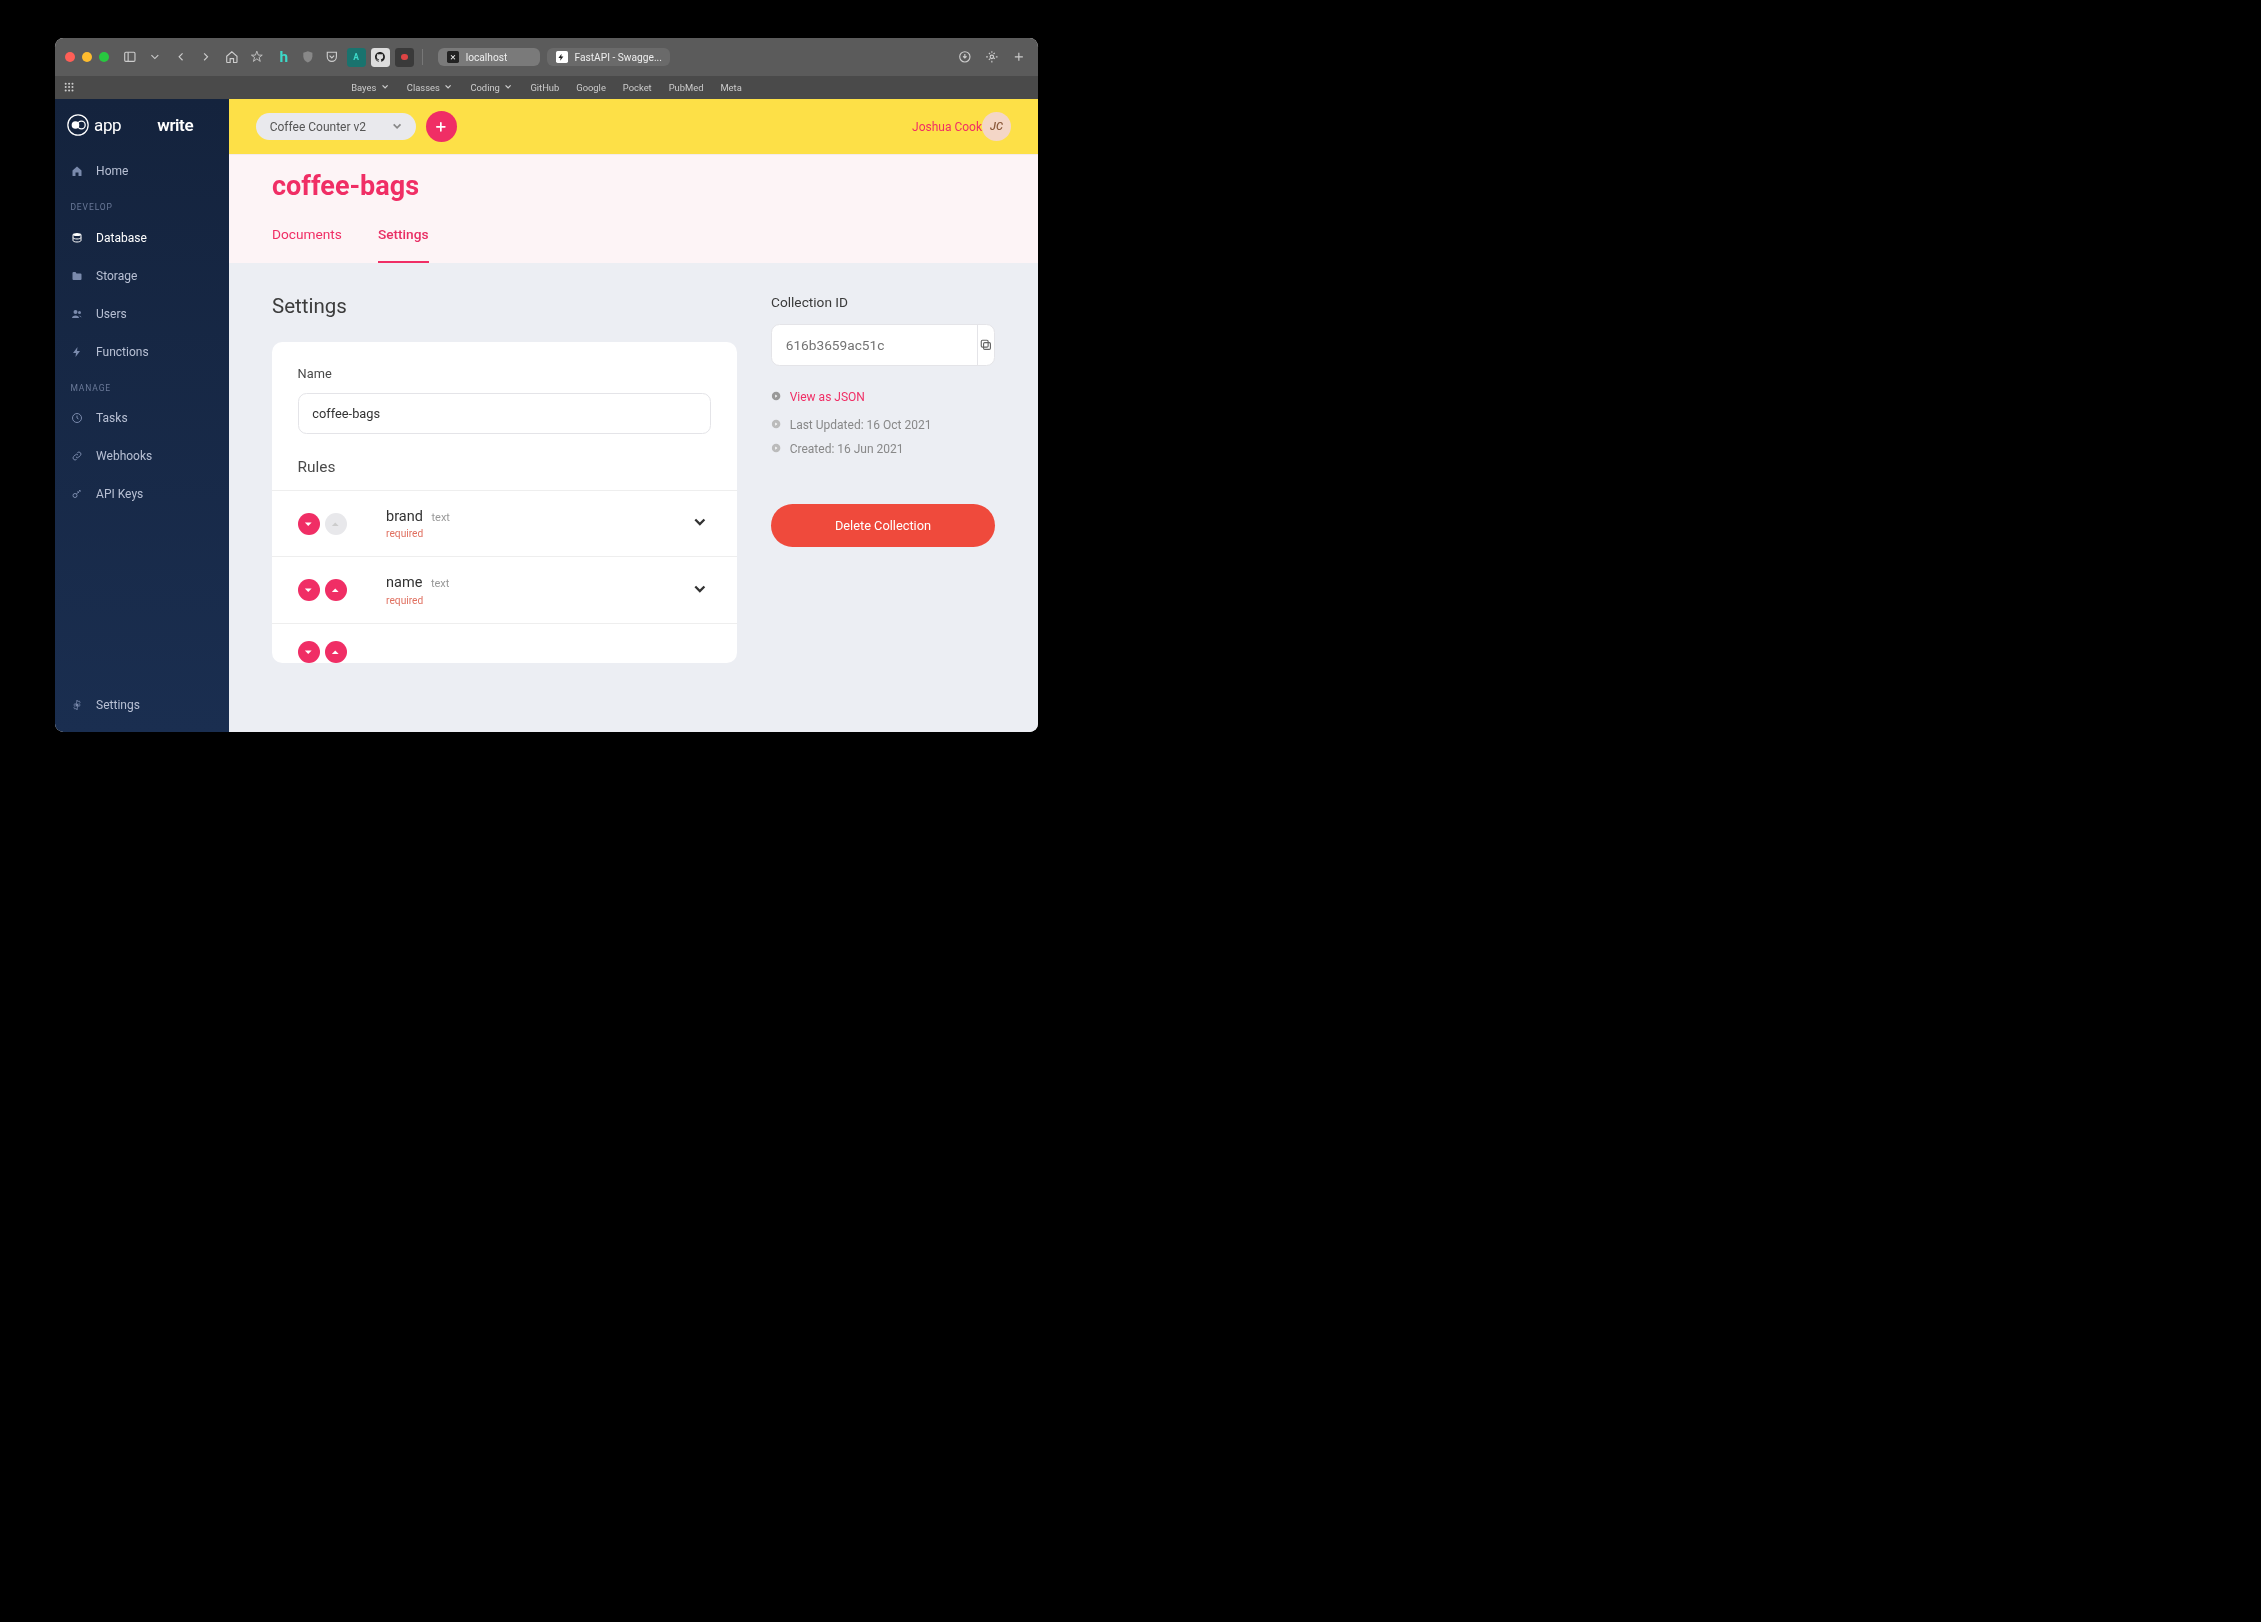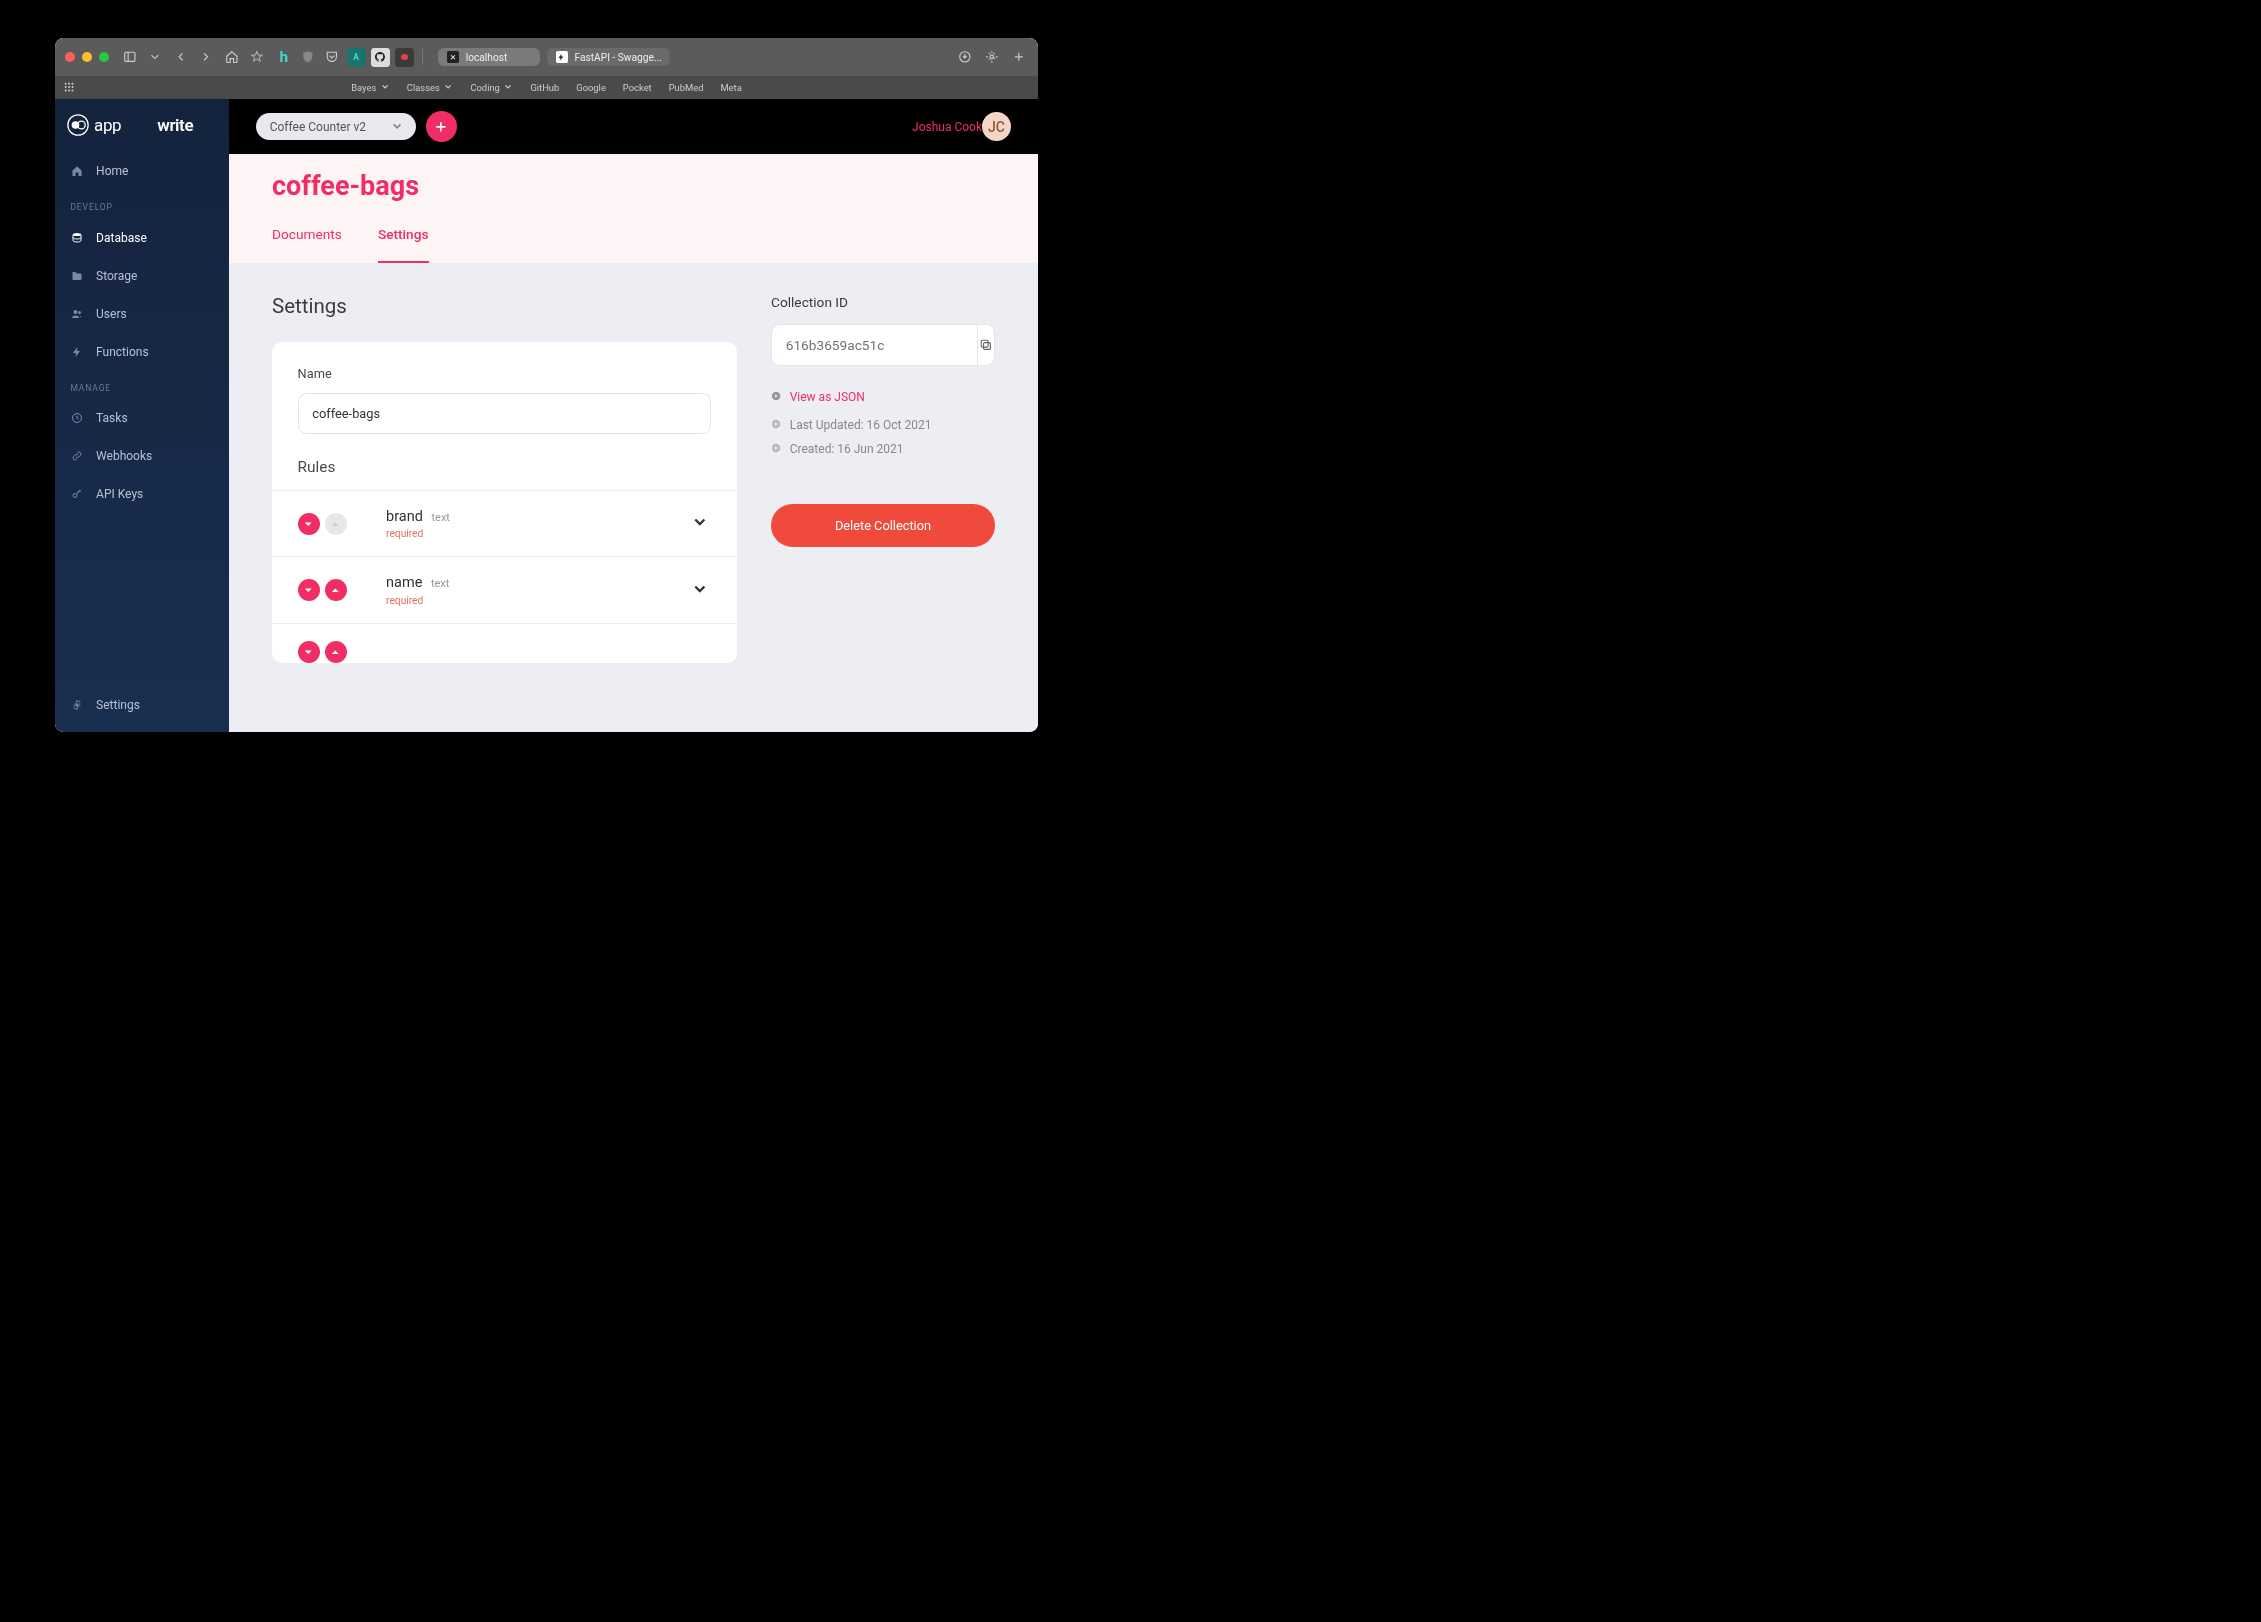--- a/index.html
+++ b/index.html
@@ -112,21 +112,21 @@
   cursor: pointer;
 }
 .nav-item.active { color: #fff; }
 .nav-item.active .nav-icon { color: #fff; }
 .nav-icon { width: 13.7px; display: flex; justify-content: center; color: #7a8aac; font-size: 11px; }
 .sidebar-bottom { margin-top: auto; padding-bottom: 8.5px; }
 
 
 .main { flex: 1; display: flex; flex-direction: column; overflow: auto; background: #eceef3; }
 .app-header {
-  background: #000000;
+  background: #fde047;
   height: 55px;
   display: flex;
   align-items: center;
   padding: 0 27px;
   gap: 10.2px;
 }
 .project-select {
   background: #e9e9ed;
   border-radius: 19px;
   padding: 6.8px 13.7px;
@@ -144,21 +144,21 @@
   display: flex; align-items: center; justify-content: center;
   cursor: pointer;
 }
 .user-area { margin-left: auto; display: flex; align-items: center; }
 .user-name { color: #f02e65; font-size: 12px; }
 .user-avatar {
   width: 29px; height: 29px;
   border-radius: 50%;
   background: #f4d6c7;
   display: flex; align-items: center; justify-content: center;
-  font-size: 14px; color: #8b5a3c; font-weight: 500;
+  font-size: 11px; color: #8b5a3c; font-weight: 500; font-style: italic;
 }
 
 
 .title-area {
   background: #fdf4f6;
   padding: 15.4px 43px 0;
   border-top: 0.9px solid rgba(0,0,0,0.04);
 }
 .page-title {
   color: #f02e65;

